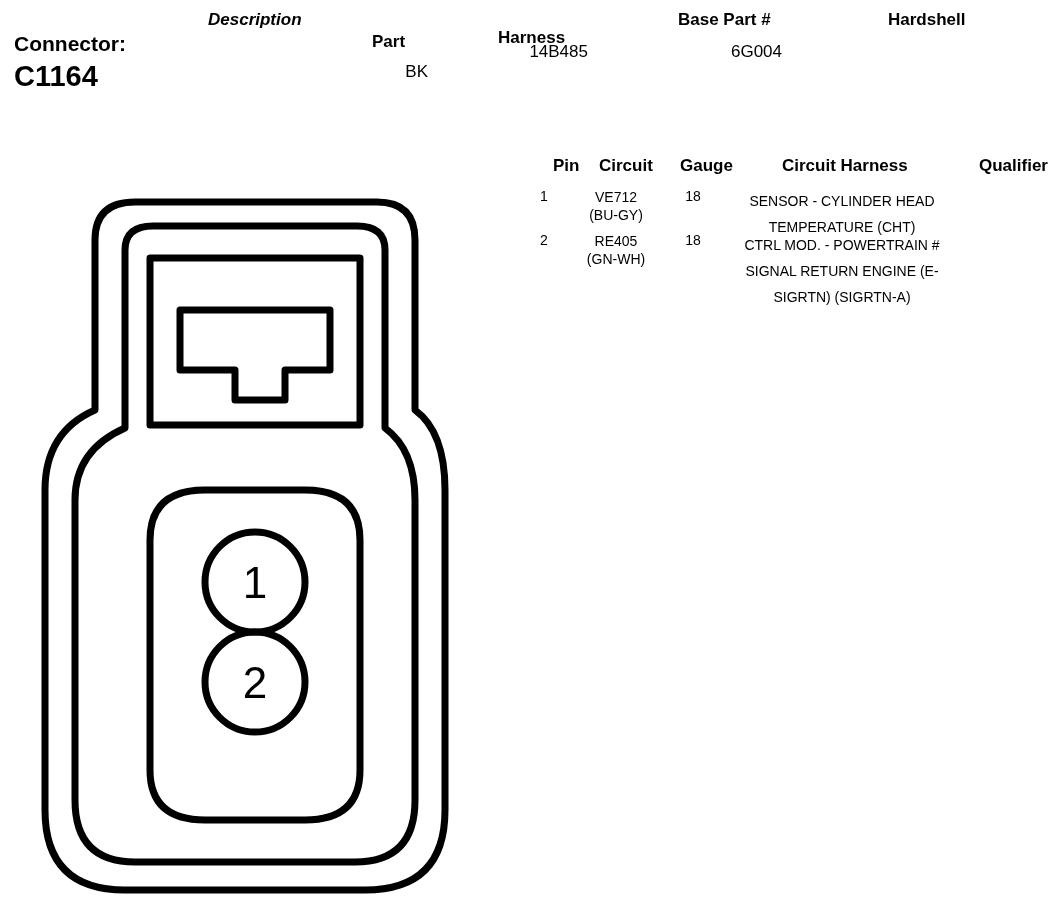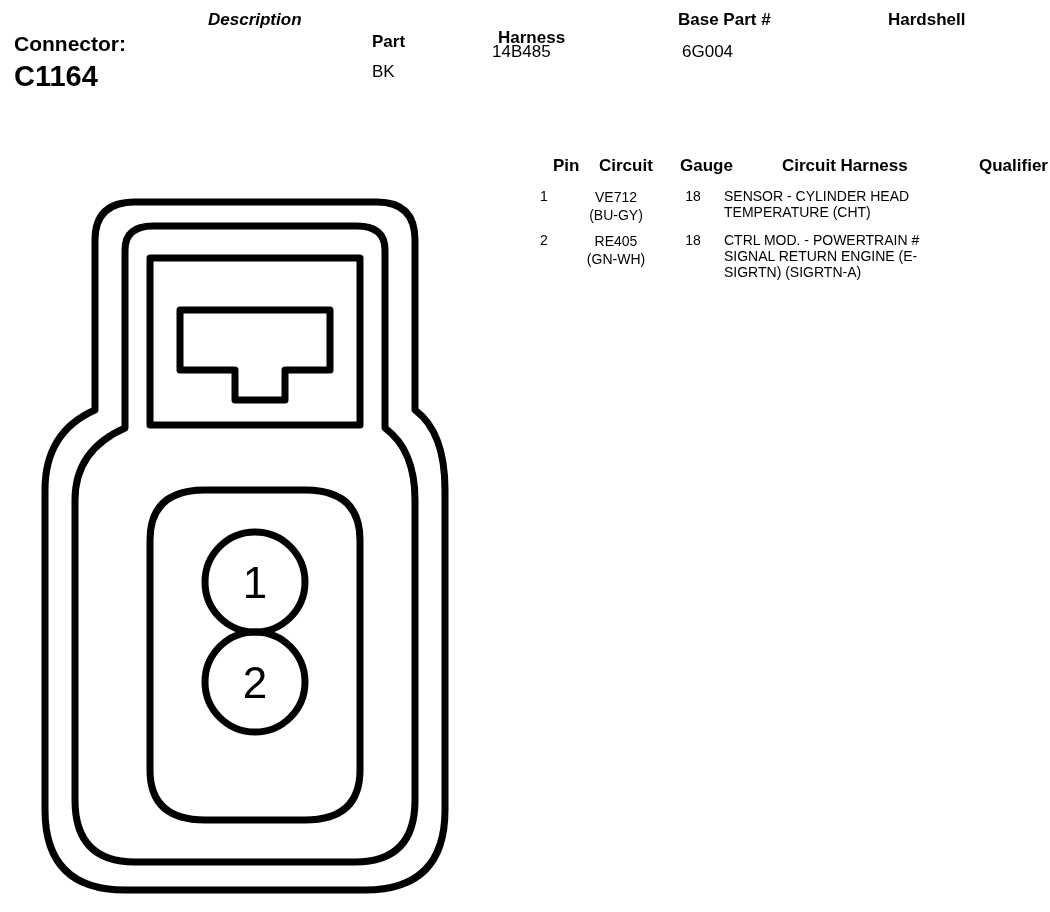--- a/index.html
+++ b/index.html
@@ -27,21 +27,21 @@
   .hdr-label {
     position: absolute;
     font-weight: bold;
     font-size: 21px;
     white-space: nowrap;
   }
   .hdr-value {
     position: absolute;
     font-size: 17px;
     white-space: nowrap;
-    text-align: left;
+    text-align: right;
   }
   .hdr-value-multiline {
     position: absolute;
     font-size: 17px;
     text-align: center;
     line-height: 22px;
   }
 
   #connector-label { left: 14px; top: 32px; }
   #connector-value {
@@ -111,21 +111,22 @@
   .pt-row .c-gauge {
     position: absolute;
     left: 146px;
     width: 46px;
     text-align: center;
   }
   .pt-row .c-function {
     position: absolute;
     left: 200px;
     width: 236px;
-    line-height: 16px;
+    text-align: center;
+    line-height: 26px;
   }
   .pt-row .c-qualifier {
     position: absolute;
     left: 444px;
     width: 76px;
     text-align: center;
   }
 
   
   #connector-drawing {

